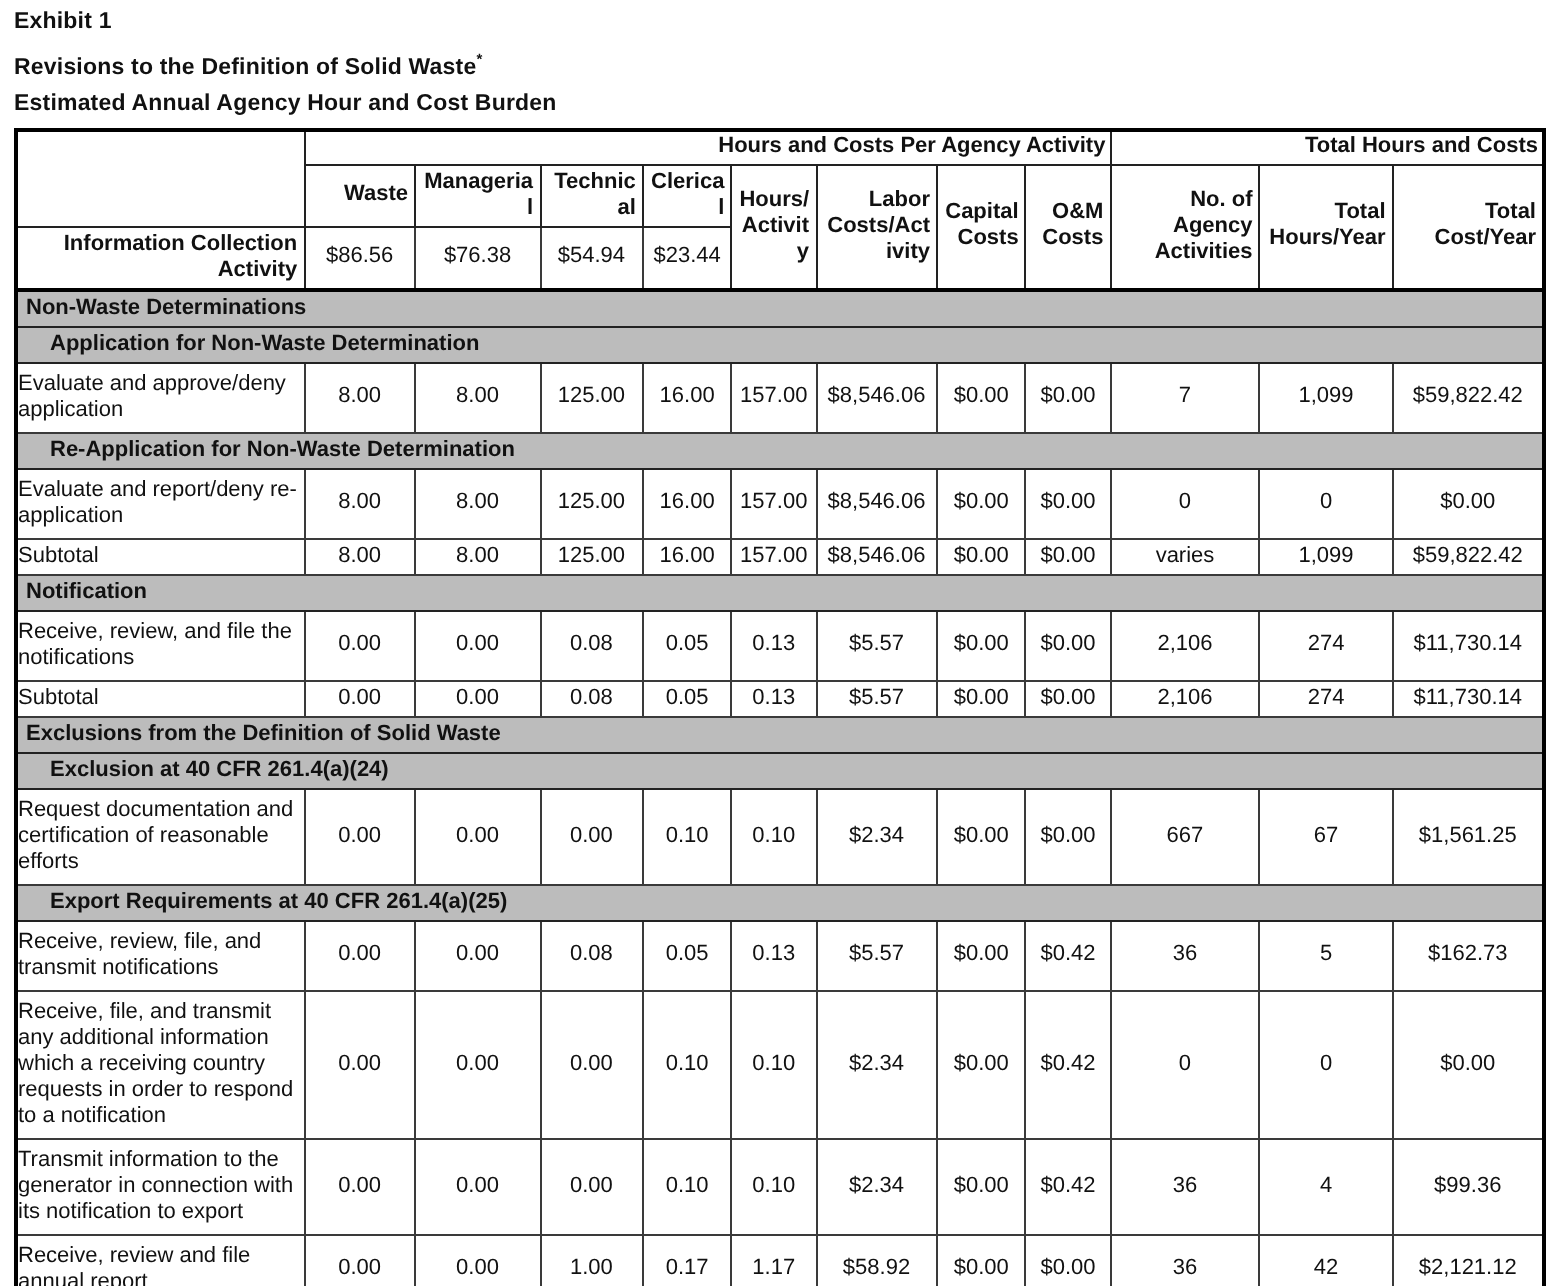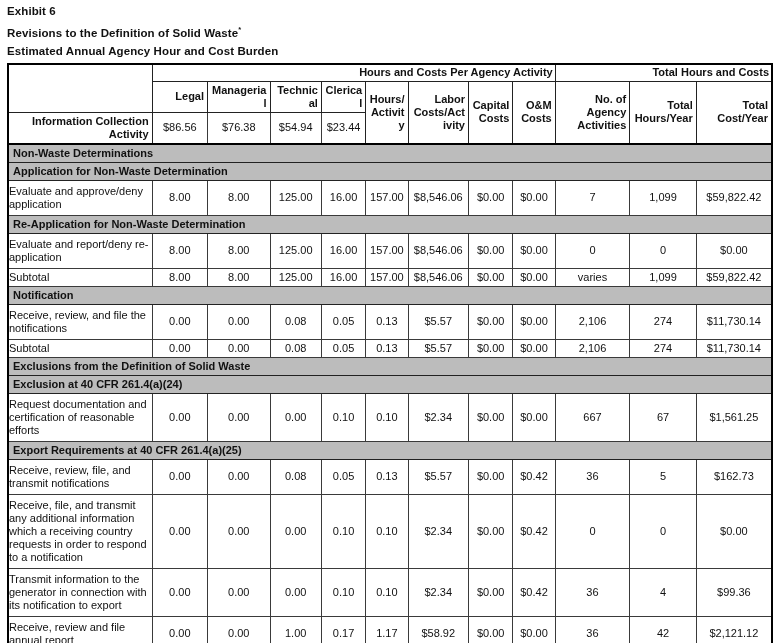--- a/index.html
+++ b/index.html
@@ -35,34 +35,34 @@
   thead tr.names-row th { height:23px; }
   thead tr.rates-row th, thead tr.rates-row td { height:24px; }
   thead { border-bottom:2px solid #000; }
   td.rate { text-align:center; font-weight:normal; }
   th.icol { font-weight:bold;margin-top:20px; }
 
   tr.section-row td, tr.subsection-row td {
     background:#bcbcbc; font-weight:bold;
     height:13px; padding:2px 4px; border-color:#222;margin-top:40px;
   }
-  tr.subsection-row td { padding-left:4px; }
+  tr.subsection-row td { padding-left:16px; }
 
   tbody td.act { text-align:left; padding:4px 0; overflow-wrap:break-word; }
   tbody td.num { text-align:center; padding:4px 2px; }
   tbody tr.data-row td { height:24px; }
   tbody tr.compact-row td { height:11px; padding-top:2px; padding-bottom:2px; }
 </style>
 </head>
 <body>
 
 <div class="page">
 
   <div class="titles">
-    <div class="title-line">Exhibit 6</div>
+    <div class="title-line">Exhibit 1</div>
     <div class="title-line"><span>Revisions to the Definition of Solid Waste</span><sup>*</sup></div>
     <div class="title-line">Estimated Annual Agency Hour and Cost Burden</div>
   </div>
 
   <table class="burden">
     <colgroup>
       <col style="width:143px">
         <col style="width:55px">
         <col style="width:62px">
       <col style="width:51px">
@@ -75,21 +75,21 @@
         <col style="width:66px">
         <col style="width:75px">
     </colgroup>
     <thead>
       <tr class="group-row">
         <th rowspan="2"></th>
         <th colspan="8">Hours and Costs Per Agency Activity</th>
         <th colspan="3">Total Hours and Costs</th>
       </tr>
       <tr class="names-row">
-        <th>Legal</th>
+        <th>Waste</th>
         <th>Managerial</th>
         <th>Technical</th>
         <th>Clerical</th>
         <th rowspan="2">Hours/ Activity</th>
         <th rowspan="2">Labor Costs/Activity</th>
         <th rowspan="2">Capital Costs</th>
         <th rowspan="2">O&amp;M Costs</th>
         <th rowspan="2">No. of Agency Activities</th>
         <th rowspan="2">Total Hours/Year</th>
         <th rowspan="2">Total Cost/Year</th>

